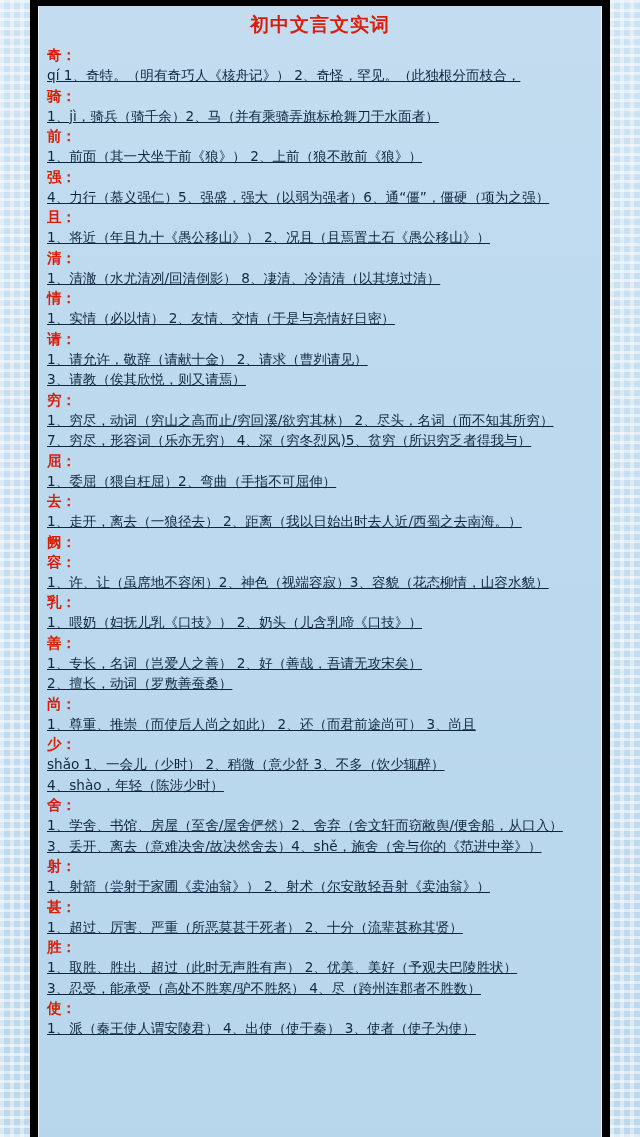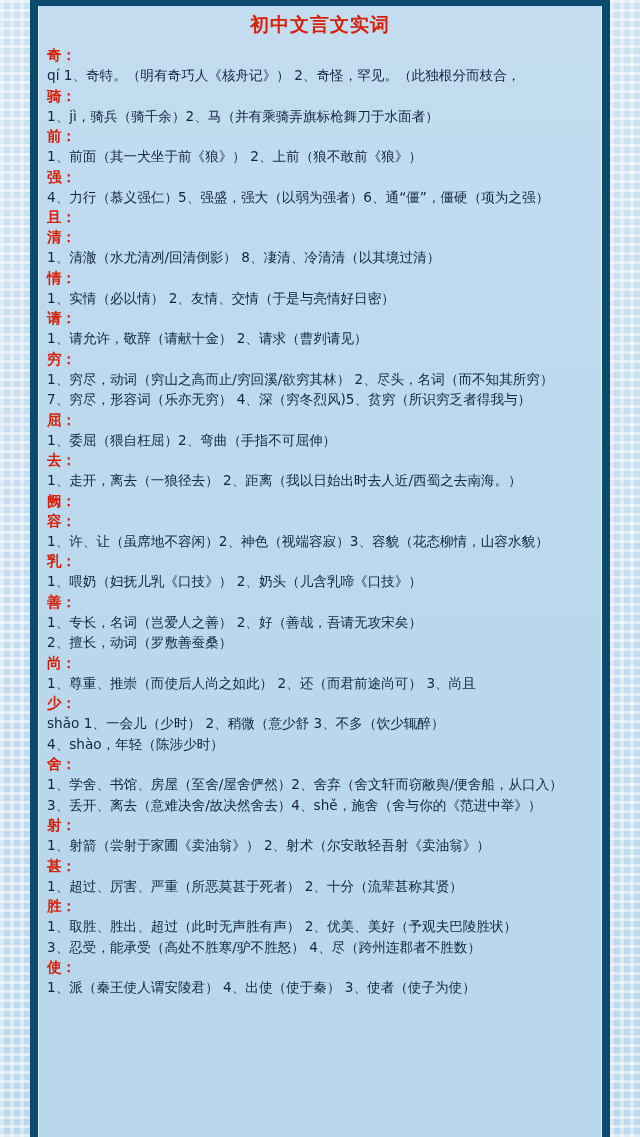--- a/index.html
+++ b/index.html
@@ -28,21 +28,21 @@
   }
   .edge.left { left: 0; }
   .edge.right { right: 0; }
 
   .page {
     position: absolute;
     left: 30px;
     right: 30px;
     top: 0;
     bottom: 0;
-    background: #0c4a6e;
+    background: #000000;
   }
 
   .sheet {
     position: absolute;
     left: 8px;
     right: 8px;
     top: 6px;
     bottom: 0;
     background: linear-gradient(180deg, #c3dcf0 0%, #bcd9ee 40%, #b7d6ec 100%);
     border-left: 1px solid rgba(255,255,255,0.6);
@@ -73,20 +73,21 @@
     font-size: 14.5px;
     line-height: 20px;
     font-family: "DejaVu Sans", "Liberation Sans", sans-serif;
   }
 
   .lines {
     color: #10263f;
     font-size: 13.6px;
     line-height: 20.5px;
     font-family: "DejaVu Sans", "Liberation Sans", sans-serif;
+    text-decoration: underline;
   }
   .lines div {
     white-space: nowrap;
     overflow: hidden;
   }
 </style>
 </head>
 <body>
 
 <div class="edge left"></div>
@@ -115,37 +116,41 @@
           </div>
         </div>
         <div class="entry">
           <div class="headword">强：</div>
           <div class="lines">
             <div>4、力行（慕义强仁）5、强盛，强大（以弱为强者）6、通“僵”，僵硬（项为之强）</div>
           </div>
         </div>
         <div class="entry">
           <div class="headword">且：</div>
+          <div class="lines">
+            <div>1、将近（年且九十《愚公移山》） 2、况且（且焉置土石《愚公移山》）</div>
+          </div>
         </div>
         <div class="entry">
           <div class="headword">清：</div>
           <div class="lines">
             <div>1、清澈（水尤清冽/回清倒影） 8、凄清、冷清清（以其境过清）</div>
           </div>
         </div>
         <div class="entry">
           <div class="headword">情：</div>
           <div class="lines">
             <div>1、实情（必以情） 2、友情、交情（于是与亮情好日密）</div>
           </div>
         </div>
         <div class="entry">
           <div class="headword">请：</div>
           <div class="lines">
             <div>1、请允许，敬辞（请献十金） 2、请求（曹刿请见）</div>
+            <div>3、请教（俟其欣悦，则又请焉）</div>
           </div>
         </div>
         <div class="entry">
           <div class="headword">穷：</div>
           <div class="lines">
             <div>1、穷尽，动词（穷山之高而止/穷回溪/欲穷其林） 2、尽头，名词（而不知其所穷）</div>
             <div>7、穷尽，形容词（乐亦无穷） 4、深（穷冬烈风)5、贫穷（所识穷乏者得我与）</div>
           </div>
         </div>
         <div class="entry">

